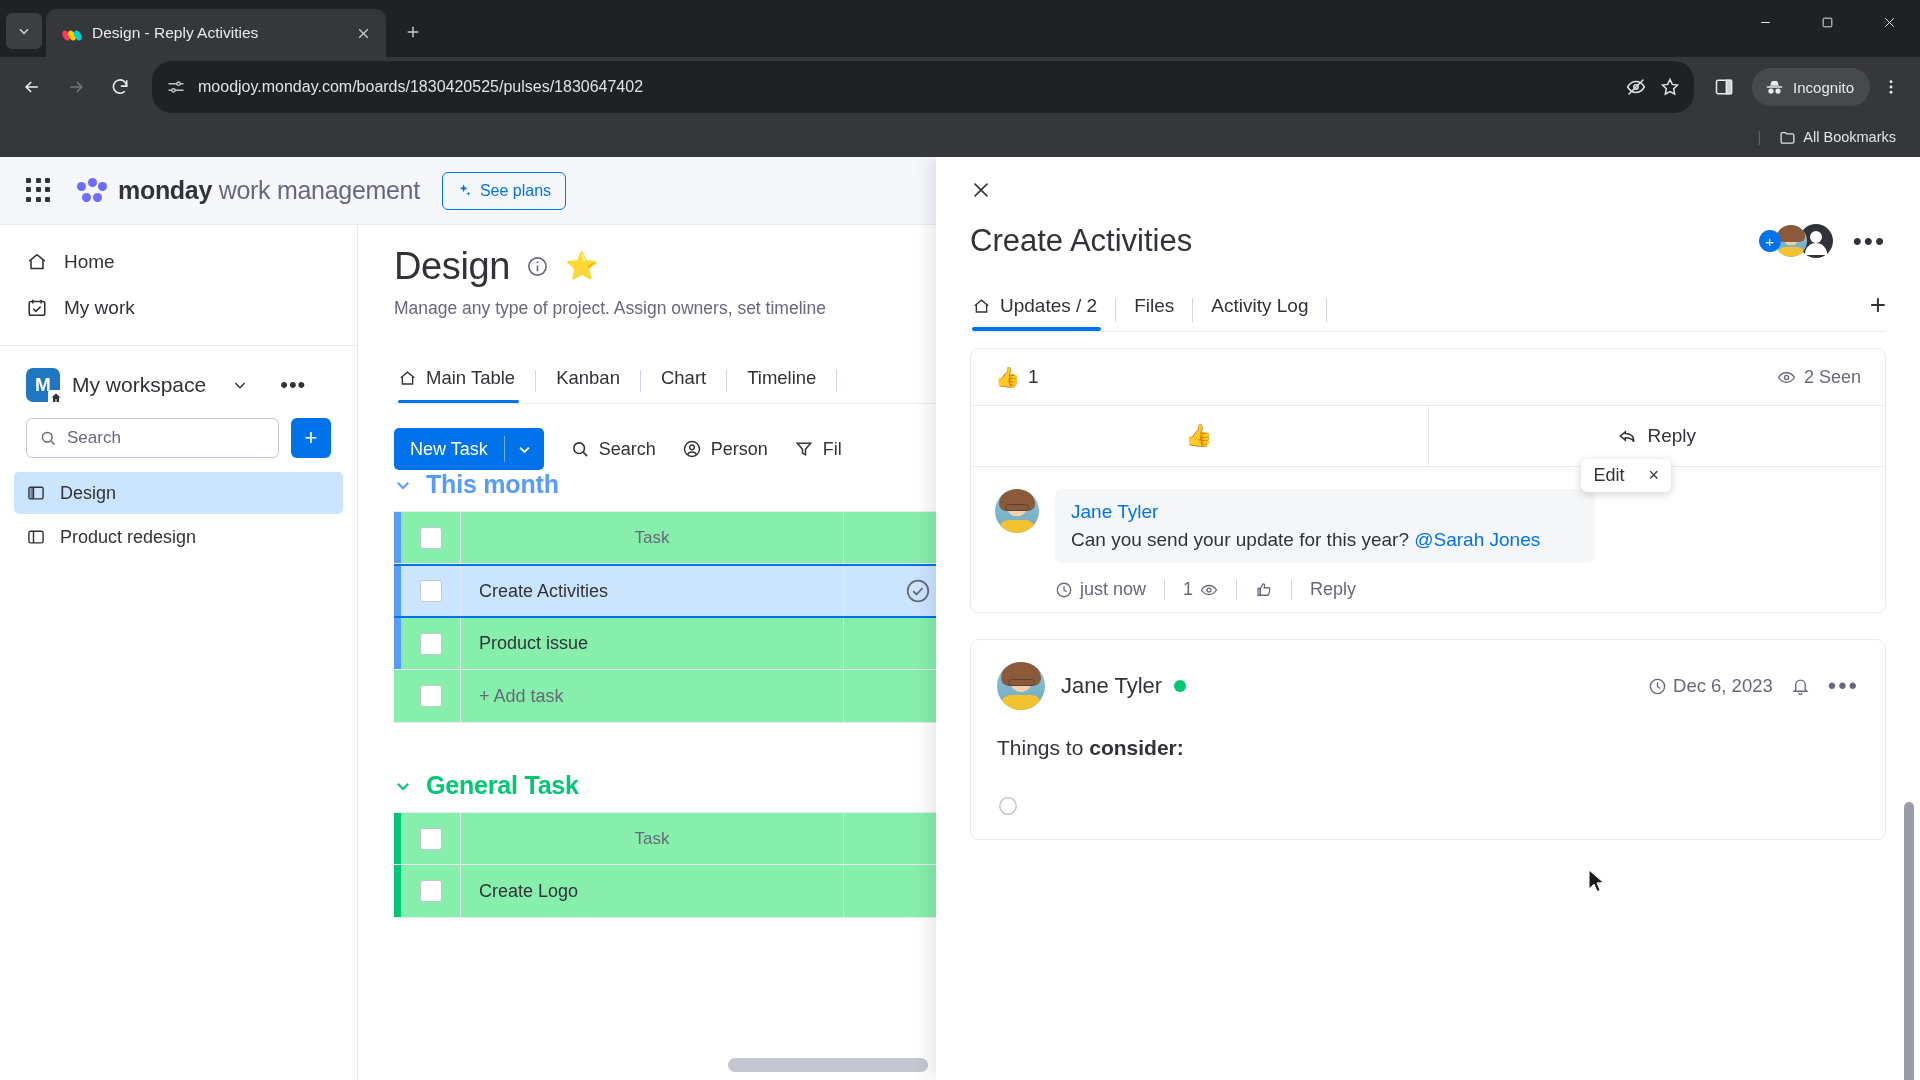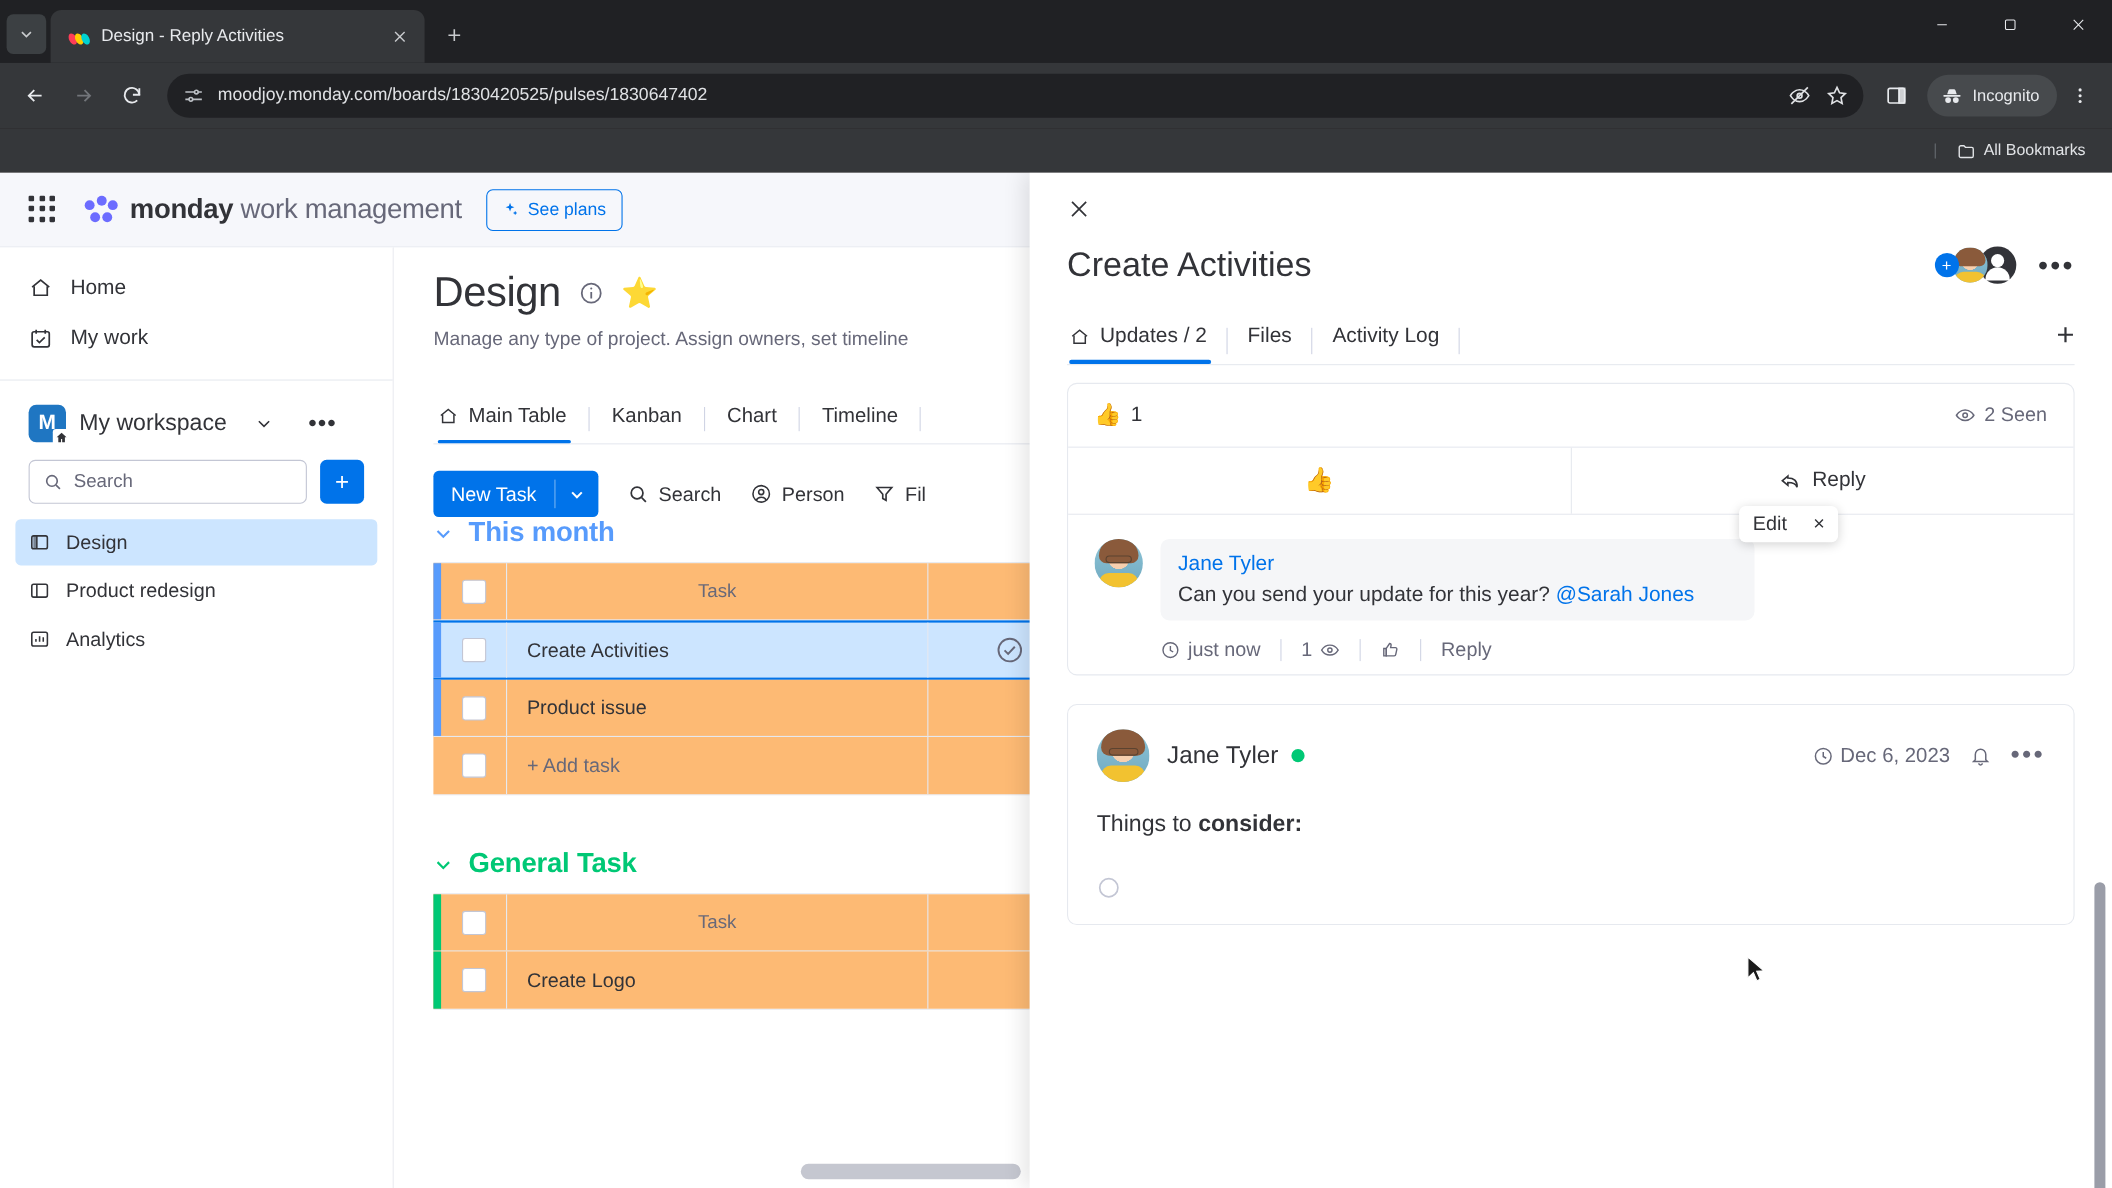--- a/index.html
+++ b/index.html
@@ -45,21 +45,21 @@
   .win-btn svg { width: 13px; height: 13px; }
 
   .toolbar {
     height: 60px; background: #35373a; display: flex; align-items: center;
     padding: 0 12px; gap: 4px;
   }
   .nav-btn { width: 40px; height: 40px; border-radius: 50%; display:flex;align-items:center;justify-content:center; color:#e8eaed; }
   .nav-btn.dim { color: #72757a; }
   .nav-btn svg { width: 20px; height: 20px; }
   .omnibox {
-    flex: 1; height: 40px; background: #202124; border-radius: 20px;
+    flex: 1; height: 52px; background: #202124; border-radius: 20px;
     display: flex; align-items: center; padding: 0 14px; margin: 0 8px;
     gap: 12px;
   }
   .omni-icon { width: 20px; height: 20px; color: #bdc1c6; flex:0 0 20px; display:flex;align-items:center;justify-content:center; }
   .omni-url { color: #e0e2e5; font-size: 16px; white-space: nowrap; overflow: hidden; flex:1; }
   .omni-right { display: flex; align-items: center; gap: 14px; }
   .omni-right .omni-icon { color:#e0e2e5; }
   .tb-icon { width: 36px; height: 36px; display:flex;align-items:center;justify-content:center; color:#e8eaed; border-radius:50%; }
   .tb-icon svg { width: 20px; height: 20px; }
   .incognito-pill {
@@ -169,21 +169,21 @@
   .tbtn { display:flex; align-items:center; gap:9px; color:#323338; font-size:18px; white-space:nowrap;}
   .tbtn svg { width: 20px;height:20px; }
 
   .group { }
   .group-head { display:flex; align-items:center; gap:14px; }
   .group-head svg { width: 18px; height:18px; }
   .group-title { font-size: 25px; font-weight: 700; letter-spacing:-0.2px; }
   .g-blue { color:#579bfc; }
   .g-green { color:#00c875; }
   .tbl { margin-top: 12px; width: 560px; border: 1px solid #e6e9ef; border-left:none; }
-  .trow { display:flex; align-items:center; height: 52px; border-bottom: 1px solid #e6e9ef; position:relative; background:#fdba74; }
+  .trow { display:flex; align-items:center; height: 52px; border-bottom: 1px solid #e6e9ef; position:relative; background:#86efac; }
   .trow:last-child { border-bottom:none; }
   .trow .bar { width: 7px; align-self:stretch; }
   .bar-blue { background:#579bfc; }
   .bar-green { background:#00c875; }
   .bar-empty { background:transparent; }
   .tcell-chk { width: 60px; display:flex; align-items:center; justify-content:center; border-right:1px solid #e6e9ef; align-self:stretch; }
   .chk { width: 22px; height:22px; border:1px solid #c3c6d4; border-radius:3px; background:#fff; }
   .tcell-task { flex:1; display:flex; align-items:center; justify-content:center; font-size: 18px; color:#323338; position:relative; }
   .tcell-task.hdr { color:#676879; font-size: 17px; }
   .tcell-task.left { justify-content:flex-start; padding-left: 18px; }
@@ -549,27 +549,20 @@
               <path d="M5.2 5h3.6v14H5.2z" fill="currentColor" opacity=".55" stroke="none"></path>
             </svg>
           <span>Design</span>
         </div>
         <div class="board-item">
           <svg viewBox="0 0 24 24" fill="none" stroke="currentColor" stroke-width="1.7">
               <rect x="3.5" y="5" width="17" height="14" rx="2"></rect>
               <path d="M9 5v14"></path>
             </svg>
           <span>Product redesign</span>
-        </div>
-        <div class="board-item">
-          <svg viewBox="0 0 24 24" fill="none" stroke="currentColor" stroke-width="1.7">
-              <rect x="3.5" y="4.5" width="17" height="15" rx="2"></rect>
-              <path d="M8 15v-3M12 15V9M16 15v-5"></path>
-            </svg>
-          <span>Analytics</span>
         </div>
       </div>
 
       <div class="board">
         <div class="board-inner">
           <div class="board-title-row">
             <div class="board-title">Design</div>
             <svg class="info" viewBox="0 0 24 24" fill="none" stroke="currentColor" stroke-width="1.7">
                 <circle cx="12" cy="12" r="9"></circle>
                 <path d="M12 11v6"></path>

